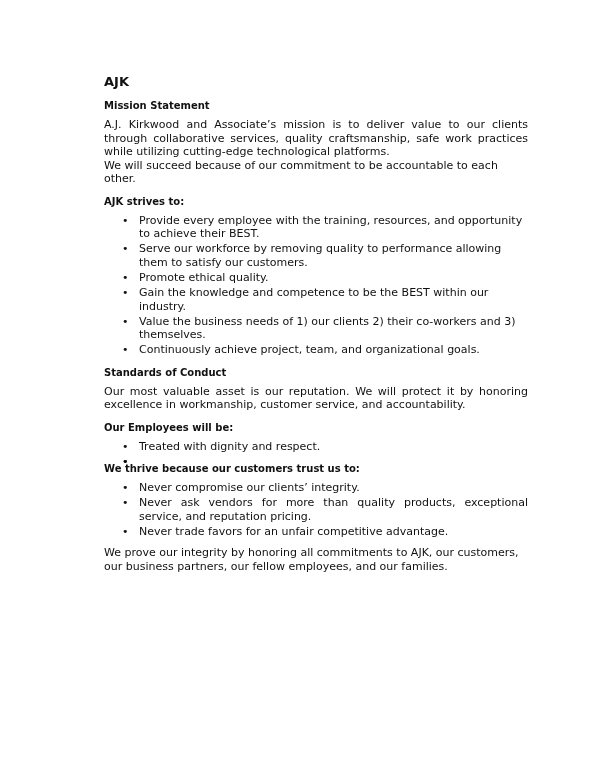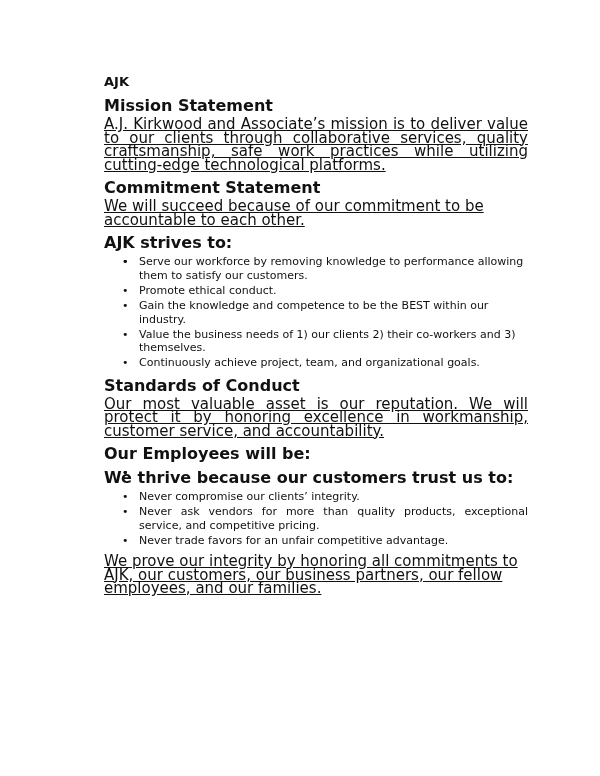--- a/index.html
+++ b/index.html
@@ -1,63 +1,62 @@
 <!DOCTYPE html>
 <html><head>
   <meta charset="utf-8">
   <style>
     html, body { margin: 0; padding: 0; background: #ffffff; }
     body { width: 600px; height: 776px; overflow: hidden; position: relative;
       font-family: "DejaVu Sans", sans-serif; color: #111; }
     .page { position: absolute; left: 104px; top: 46px; width: 424px; margin-top: 28px; }
     .title { font-weight: bold; font-size: 13px; line-height: 16px; margin: 0; }
-    .h { font-weight: bold; font-size: 16px; line-height: 16px; margin: 8px 0 4px 0; }
-    .p { font-size: 15px; line-height: 13.5px; margin: 0; text-decoration: underline; }
+    .h { font-weight: bold; font-size: 10px; line-height: 16px; margin: 8px 0 4px 0; }
+    .p { font-size: 11px; line-height: 13.5px; margin: 0; }
     .p.justify { text-align: justify; }
     ul { list-style: none; margin: 2px 0 0 0; padding: 0; }
     li { position: relative; padding-left: 35px; font-size: 11px; line-height: 13.5px; margin: 0 0 1.5px 0; }
     li.justify { text-align: justify; }
     li .bullet { position: absolute; left: 18px; top: 0; }
   </style>
 </head>
 <body>
 
 <div class="page">
   <p class="title">AJK</p>
 
   <p class="h">Mission Statement</p>
   <p class="p justify">A.J. Kirkwood and Associate’s mission is to deliver value to our clients through collaborative services, quality craftsmanship, safe work practices while utilizing cutting-edge technological platforms.</p>
 
-  <p class="h">Commitment Statement</p>
   <p class="p">We will succeed because of our commitment to be accountable to each other.</p>
 
   <p class="h">AJK strives to:</p>
   <ul>
-    <li><span class="bullet">•</span></li>
-    <li><span class="bullet">•</span><span>Serve our workforce by removing knowledge to performance allowing them to satisfy our customers.</span></li>
-    <li><span class="bullet">•</span><span>Promote ethical conduct.</span></li>
+    <li><span class="bullet">•</span><span>Provide every employee with the training, resources, and opportunity to achieve their BEST.</span></li>
+    <li><span class="bullet">•</span><span>Serve our workforce by removing quality to performance allowing them to satisfy our customers.</span></li>
+    <li><span class="bullet">•</span><span>Promote ethical quality.</span></li>
   </ul>
 
   <ul>
     <li><span class="bullet">•</span><span>Gain the knowledge and competence to be the BEST within our industry.</span></li>
     <li><span class="bullet">•</span><span>Value the business needs of 1) our clients 2) their co-workers and 3) themselves.</span></li>
     <li><span class="bullet">•</span><span>Continuously achieve project, team, and organizational goals.</span></li>
   </ul>
 
   <p class="h">Standards of Conduct</p>
   <p class="p justify">Our most valuable asset is our reputation.  We will protect it by honoring excellence in workmanship, customer service, and accountability.</p>
 
   <p class="h">Our Employees will be:</p>
   <ul>
-    <li><span class="bullet">•</span></li>
+    <li><span class="bullet">•</span><span>Treated with dignity and respect.</span></li>
     <li><span class="bullet">•</span></li>
     <li><span class="bullet">•</span></li>
   </ul>
 
   <p class="h">We thrive because our customers trust us to:</p>
   <ul>
     <li><span class="bullet">•</span><span>Never compromise our clients’ integrity.</span></li>
-    <li class="justify"><span class="bullet">•</span><span>Never ask vendors for more than quality products, exceptional service, and competitive pricing.</span></li>
+    <li class="justify"><span class="bullet">•</span><span>Never ask vendors for more than quality products, exceptional service, and reputation pricing.</span></li>
     <li><span class="bullet">•</span><span>Never trade favors for an unfair competitive advantage.</span></li>
   </ul>
 
   <p class="p" style="margin-top:8px;">We prove our integrity by honoring all commitments to AJK, our customers, our business partners, our fellow employees, and our families.</p>
 </div>
 
 </body></html>

